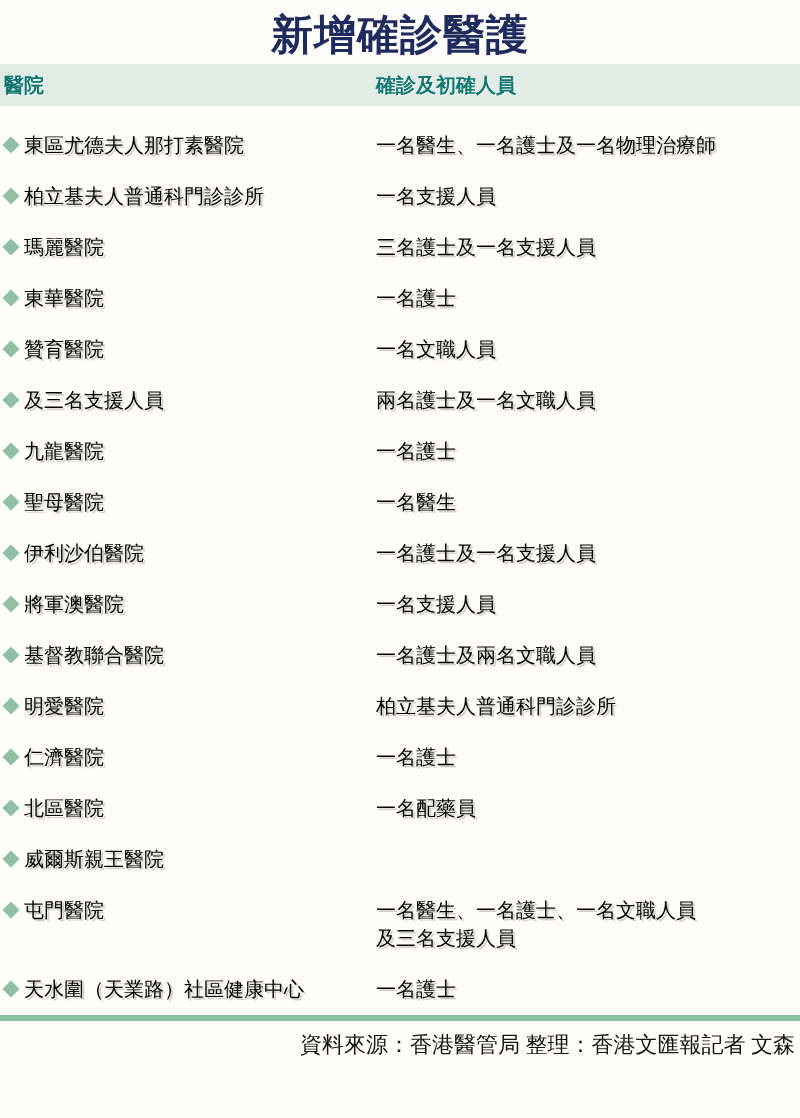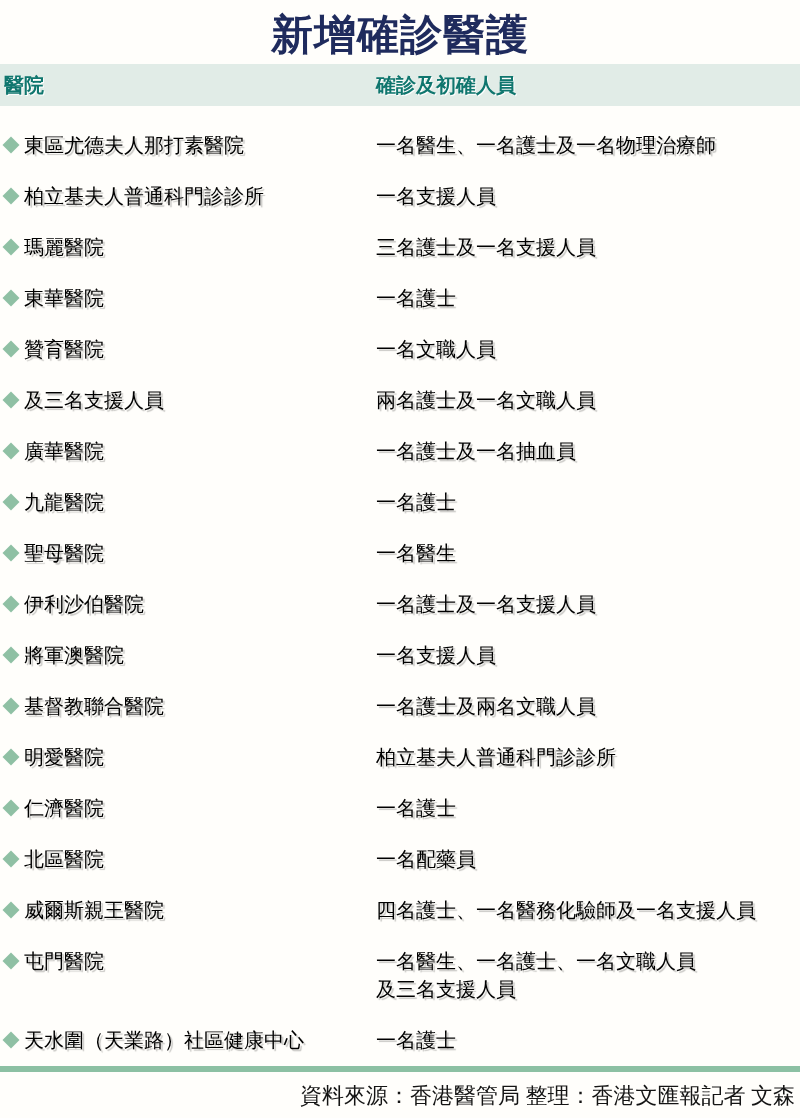--- a/index.html
+++ b/index.html
@@ -139,27 +139,20 @@
   </div>
 
   <div class="row">
     <div class="hospital-cell">
       <span class="diamond"></span>
       <span>及三名支援人員</span>
     </div>
     <div class="staff-cell">兩名護士及一名文職人員</div>
   </div>
 
-  <div class="row">
-    <div class="hospital-cell">
-      <span class="diamond"></span>
-      <span>廣華醫院</span>
-    </div>
-    <div class="staff-cell">一名護士及一名抽血員</div>
-  </div>
 
   <div class="row">
     <div class="hospital-cell">
       <span class="diamond"></span>
       <span>九龍醫院</span>
     </div>
     <div class="staff-cell">一名護士</div>
   </div>
 
   <div class="row">
@@ -216,21 +209,20 @@
       <span>北區醫院</span>
     </div>
     <div class="staff-cell">一名配藥員</div>
   </div>
 
   <div class="row">
     <div class="hospital-cell">
       <span class="diamond"></span>
       <span>威爾斯親王醫院</span>
     </div>
-    <div class="staff-cell">四名護士、一名醫務化驗師及一名支援人員</div>
   </div>
 
   <div class="row">
     <div class="hospital-cell">
       <span class="diamond"></span>
       <span>屯門醫院</span>
     </div>
     <div class="staff-cell">一名醫生、一名護士、一名文職人員
 及三名支援人員</div>
   </div>

